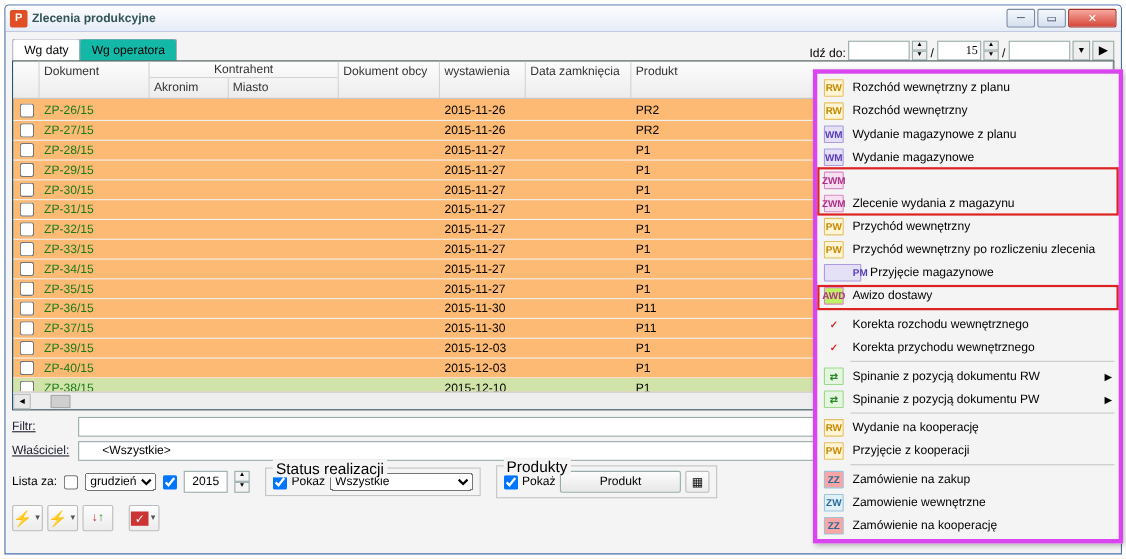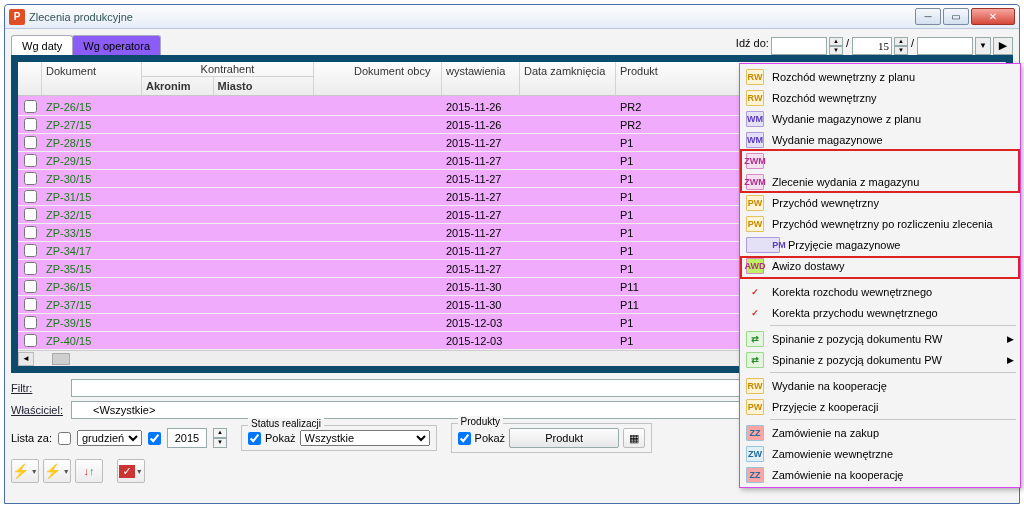--- a/index.html
+++ b/index.html
@@ -1,74 +1,74 @@
 <!DOCTYPE html>
 <html><head>
 <meta charset="utf-8">
 <style>
   * { box-sizing: border-box; margin: 0; padding: 0; font-family: "Segoe UI", Tahoma, sans-serif; font-size: 11px; }
   body { background: #fff; width: 1024px; height: 508px; overflow: hidden; }
 
   .window { position: absolute; top: 4px; left: 4px; width: 1016px; height: 500px; border: 1px solid #4a6ea9; border-radius: 4px 4px 0 0; background: #f4f4f4; }
   .titlebar { height: 24px; background: linear-gradient(#fdfdfe,#e6edf7); display: flex; align-items: center; padding: 0 4px; border-bottom: 1px solid #b9c7de; border-radius: 4px 4px 0 0; }
   .titlebar .app-icn { width: 16px; height: 16px; background: #e04f24; border-radius: 2px; display: flex; align-items: center; justify-content: center; color:#fff; font-weight: bold; font-size:10px; margin-right:4px;}
-  .titlebar .title { flex: 1; color:#355; font-weight: normal; }
+  .titlebar .title { flex: 1; color:#355; font-weight: bold; }
   .wbtns { display:flex; gap:2px;}
   .wbtn { width:26px; height:17px; border:1px solid #7a8aa0; border-radius:2px; background:linear-gradient(#f5f8fc,#d5e0ef); display:flex; align-items:center; justify-content:center; font-size:10px; color:#2a3a55;}
   .wbtn.close { background:linear-gradient(#f7a8a0,#d6483a); border-color:#a03328; color:#fff; width:44px;}
 
   .content { position:absolute; top:24px; left:0; right:0; bottom:0; padding:6px; }
 
   .toprow { display:flex; align-items:center; }
   .tabs { display:flex; }
-  .tab { padding:4px 10px; border:1px solid #aab; background:#8b5cf6; border-bottom:none; border-radius:3px 3px 0 0; margin-right:-1px; cursor:pointer;}
+  .tab { padding:4px 10px; border:1px solid #aab; background:#14b8a6; border-bottom:none; border-radius:3px 3px 0 0; margin-right:-1px; cursor:pointer;}
   .tab.active { background:#fff; }
-  .goto { margin-left:auto; display:flex; align-items:flex-start; gap:2px;}
+  .goto { margin-left:auto; display:flex; align-items:flex-end; gap:2px;}
   .goto input[type=text] { width:56px; height:18px; border:1px solid #9aa; padding:0 2px;}
   .goto .spin { width:14px; display:flex; flex-direction:column;}
   .goto .spin div{width:14px;height:9px;border:1px solid #9aa;background:#eee;font-size:6px;line-height:6px;text-align:center;}
   .goto .sep { padding:0 1px;}
   .goto .ddbtn { width:16px;height:18px;border:1px solid #9aa;background:#eee;display:flex;align-items:center;justify-content:center;font-size:8px;}
   .goto .gobtn { width:20px;height:18px;border:1px solid #9aa;background:#eee;display:flex;align-items:center;justify-content:center;}
 
-  .grid { border:7px solid #0c4a6e; background:#f0abfc; margin-top:-1px; height:318px; position:relative; }
+  .grid { border:1px solid #0c4a6e; background:#fdba74; margin-top:-1px; height:318px; position:relative; }
   .ghead { display:flex; background:linear-gradient(#fdfdfd,#ececec); border-bottom:1px solid #c7c7c7; }
   .gh { border-right:1px solid #d3d3d3; padding:3px 4px; color:#333; }
-  .col-chk{width:24px;} .col-doc{width:100px;} .col-akr{width:72px;} .col-mst{width:100px;} .col-obc{width:92px;margin-left:36px;} .col-wys{width:78px;} .col-dz{width:96px;} .col-prod{flex:1;}
+  .col-chk{width:24px;} .col-doc{width:100px;} .col-akr{width:72px;} .col-mst{width:100px;} .col-obc{width:92px;} .col-wys{width:78px;} .col-dz{width:96px;} .col-prod{flex:1;}
   .gbody{ position:absolute; top:36px; bottom:16px; left:0; right:12px; overflow:hidden;}
   .grow{ display:flex; height:18px; align-items:center; border-bottom:1px solid #f0f0f0;}
   .grow.sel{ background:#d0e3a8;}
   .gc{ padding:0 4px; overflow:hidden; white-space:nowrap;}
   .gc.col-chk{display:flex;align-items:center;justify-content:center;}
   .gc.col-chk input{margin:0;}
   .doclink{ color:#1a7a1a;}
   .gscroll-h{position:absolute;left:0;right:12px;bottom:0;height:16px;background:#eee;border-top:1px solid #ccc;display:flex;align-items:center;}
   .gscroll-h .thumb{width:18px;height:12px;background:#cfcfcf;border:1px solid #aaa;margin-left:18px;}
   .gscroll-h .arrow{width:16px;height:14px;border:1px solid #bbb;background:#e8e8e8;display:flex;align-items:center;justify-content:center;font-size:8px;}
   .gscroll-v{position:absolute;top:36px;right:0;bottom:16px;width:12px;background:#eee;border-left:1px solid #ccc;}
 
   .filters{ margin-top:6px;}
   .filters .row{ display:flex; align-items:center; margin-bottom:4px; gap:4px;}
   .filters label{ width:56px; color:#223; text-decoration:underline dotted; text-decoration-color:transparent;}
   .filters .u{ text-decoration:underline;}
   .filters input[type=text]{ flex:1; max-width:900px; height:18px; border:1px solid #9aa; padding:0 21px;}
 
   .filt2 { display:flex; align-items:center; gap:6px; margin-top:4px;}
   .fbox{ border:1px solid #c4c4c4; padding:4px 6px; display:flex; align-items:center; gap:4px; position:relative;}
-  .fbox .legend{position:absolute; top:-8px; left:6px; background:#f4f4f4; padding:0 3px; font-size:10px;}
+  .fbox .legend{position:absolute; top:-8px; left:6px; background:#f4f4f4; padding:0 3px; font-size:14px;}
   .smallbtn{ height:20px; padding:0 8px; border:1px solid #9aa; background:linear-gradient(#fdfdfd,#e7e7e7); border-radius:2px;}
   .btn-wide{width:110px;}
 
   .bottomrow{display:flex;align-items:center;gap:4px;margin-top:6px;}
   .iconbtn{ width:28px; height:24px; border:1px solid #bcbcbc; background:linear-gradient(#fdfdfd,#ececec); border-radius:2px; display:flex; align-items:center; justify-content:center;}
   .iconbtn .dd{font-size:7px;margin-left:1px;color:#555;}
   .divv{width:6px;}
 
   
-  .ctxmenu{ position:absolute; top:58px; left:734px; width:282px; background:#f4f4f4; border:1px solid #d946ef; box-shadow:2px 2px 5px rgba(0,0,0,.3); padding:2px;}
+  .ctxmenu{ position:absolute; top:58px; left:734px; width:282px; background:#f4f4f4; border:4px solid #d946ef; box-shadow:2px 2px 5px rgba(0,0,0,.3); padding:2px;}
   .ctxmenu .mi{ display:flex; align-items:center; height:21px; padding:0 18px 0 4px; gap:8px; cursor:default; position:relative;}
   .ctxmenu .ico{ width:18px; height:16px; display:flex;align-items:center;justify-content:center;font-size:9px;font-weight:bold;border-radius:1px;}
   .ctxmenu .sep{ height:1px; background:#c8c8c8; margin:2px 2px 2px 28px;}
   .ctxmenu .arrow-r{position:absolute;right:4px;font-size:9px;}
   .ctxmenu .redbox{ position:absolute; border:2px solid #d22; pointer-events:none;}
   .rb1{ top:85px; left:0; right:0; height:44px;}
   .rb2{ top:192px; left:0; right:0; height:23px;}
 
   .ico-rw{background:#fff4d6;color:#c58a00;border:1px solid #e6c060;}
   .ico-wm{background:#e4e0f6;color:#5a3bbd;border:1px solid #ad9ae0;}
@@ -122,21 +122,21 @@
     </div>
 
     <div class="grid">
       <div class="ghead">
         <div class="gh col-chk"></div>
         <div class="gh col-doc" style="display:flex;align-items:flex-start;">
             <span>Dokument</span>
           </div>
         <div class="gh" style="width:172px;padding:0;">
           <div style="text-align:center;border-bottom:1px solid #d3d3d3;padding:1px 0;">Kontrahent</div>
-          <div style="display:flex;font-weight:bold;">
+          <div style="display:flex;">
             <div class="gh col-akr" style="border-right:1px solid #d3d3d3;">Akronim</div>
             <div class="gh col-mst" style="border:none;">Miasto</div>
           </div>
         </div>
         <div class="gh col-obc">Dokument obcy</div>
         <div class="gh col-wys">wystawienia</div>
         <div class="gh col-dz">Data zamknięcia</div>
         <div class="gh col-prod">Produkt</div>
       </div>
 
@@ -234,21 +234,21 @@
             <div class="gc col-mst"></div>
             <div class="gc col-obc"></div>
             <div class="gc col-wys">2015-11-27</div>
             <div class="gc col-dz"></div>
             <div class="gc col-prod">P1</div>
           </div>
           <div class="grow">
             <div class="gc col-chk">
               <input type="checkbox" style="">
             </div>
-            <div class="gc col-doc"><span class="doclink">ZP-34/17</span></div>
+            <div class="gc col-doc"><span class="doclink">ZP-34/15</span></div>
             <div class="gc col-akr"></div>
             <div class="gc col-mst"></div>
             <div class="gc col-obc"></div>
             <div class="gc col-wys">2015-11-27</div>
             <div class="gc col-dz"></div>
             <div class="gc col-prod">P1</div>
           </div>
           <div class="grow">
             <div class="gc col-chk">
               <input type="checkbox" style="">

